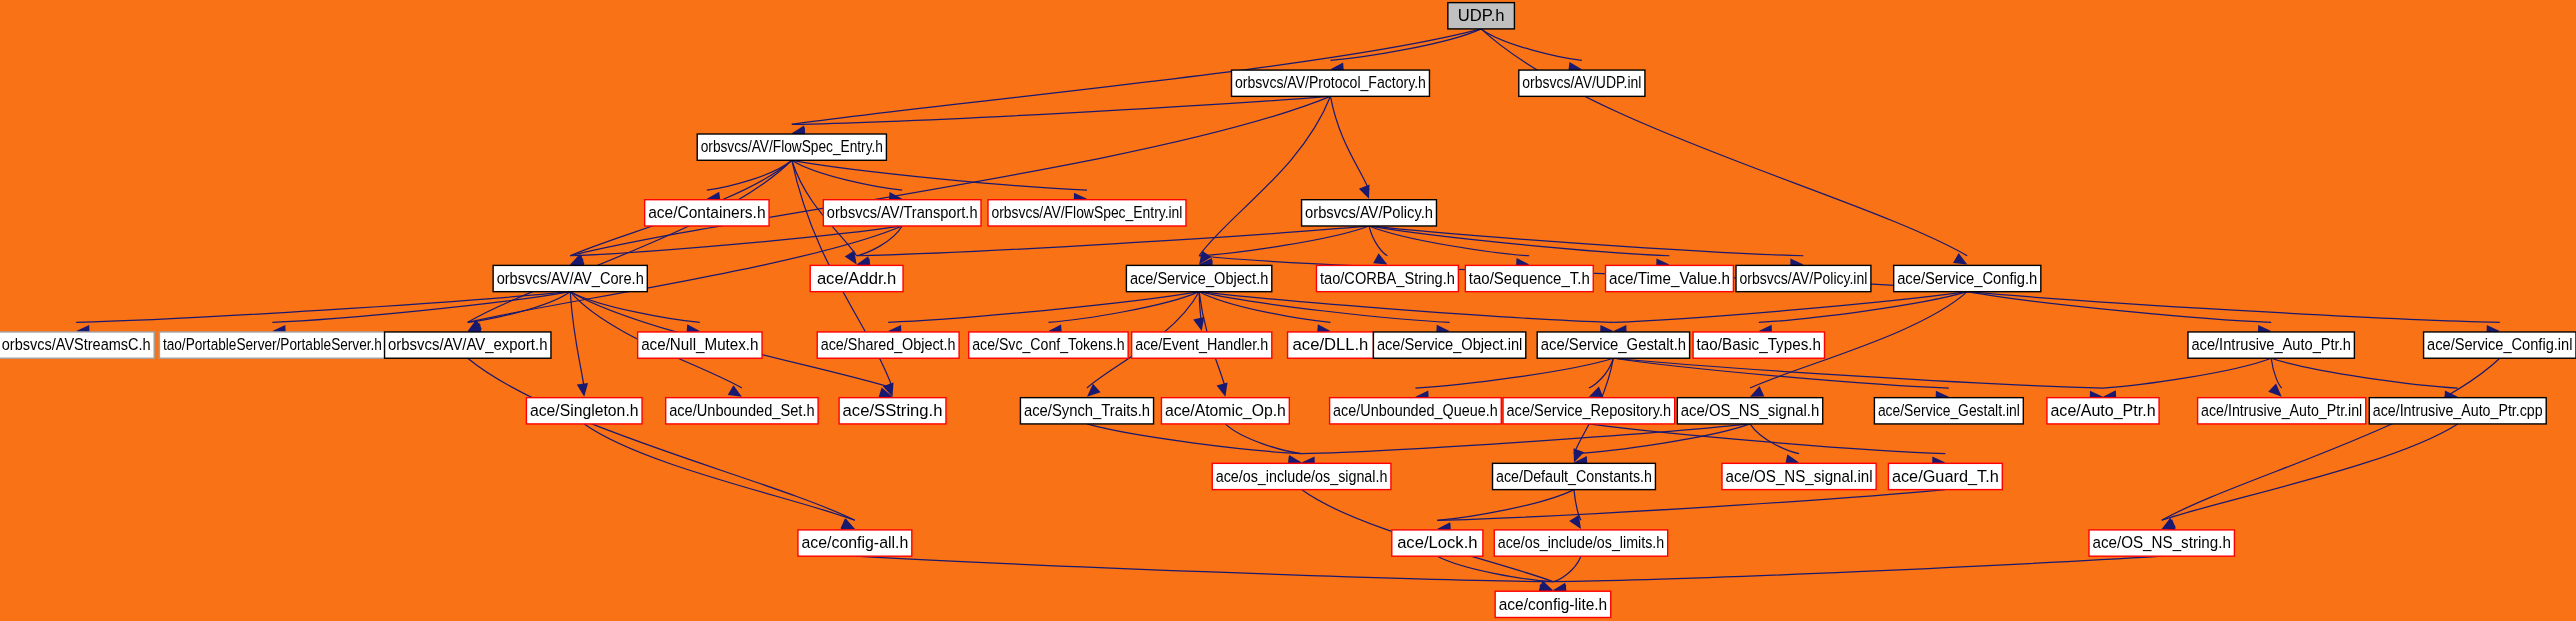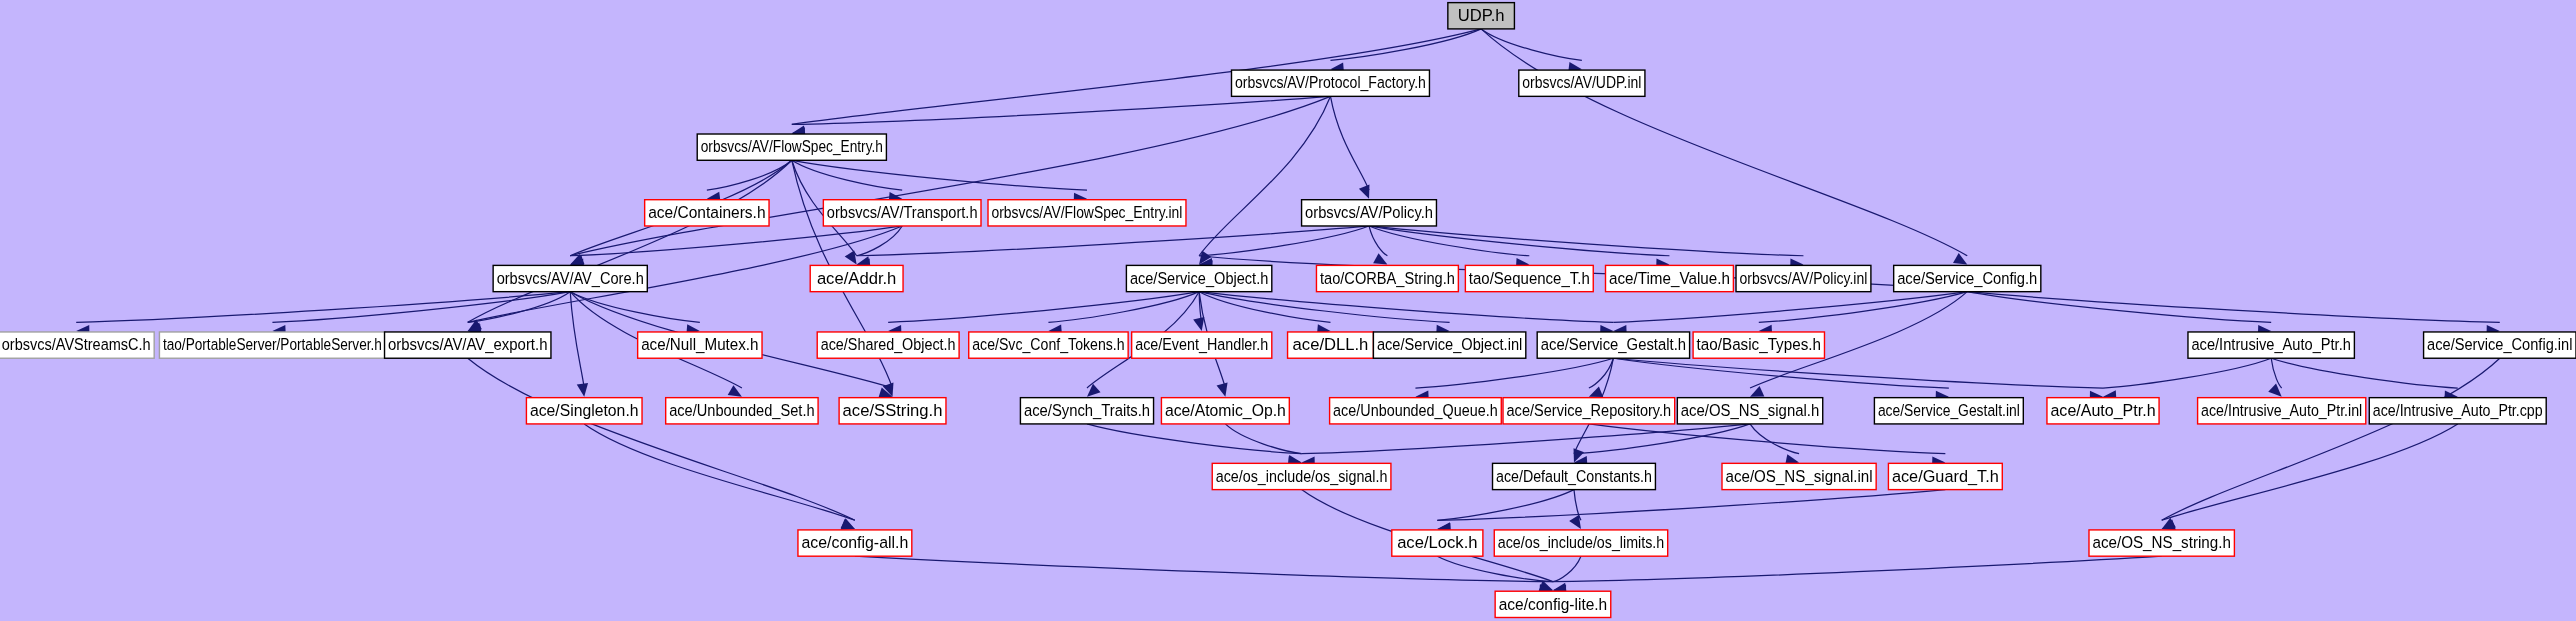--- a/index.html
+++ b/index.html
@@ -1,16 +1,16 @@
 <!DOCTYPE html>
 <html style="font-size:14px"><head>
 <meta charset="utf-8">
 <style>
   html,body{margin:0;padding:0;background:#ffffff;}
-  #graph-root{position:relative;width:2576px;height:621px;background:#c4b5fd;
+  #graph-root{position:relative;width:2576px;height:621px;background:#f97316;
     font-family:"Liberation Sans", sans-serif;}
   svg{position:absolute;left:0;top:0;width:2576px;height:621px;}
   .node-label{font-size:19px;fill:#000000;dominant-baseline:middle;text-anchor:middle;
     font-family:"Liberation Sans", sans-serif;}
   .node-box{fill:#ffffff;stroke-width:1.6;}
   .node-box.root{fill:#c0c0c0;stroke:#000000;}
   .node-box.black{stroke:#000000;}
   .node-box.red{stroke:#ff0000;}
   .node-box.gray{stroke:#a0a0a0;}
   .edge{fill:none;stroke:#191970;stroke-width:1.4;}

